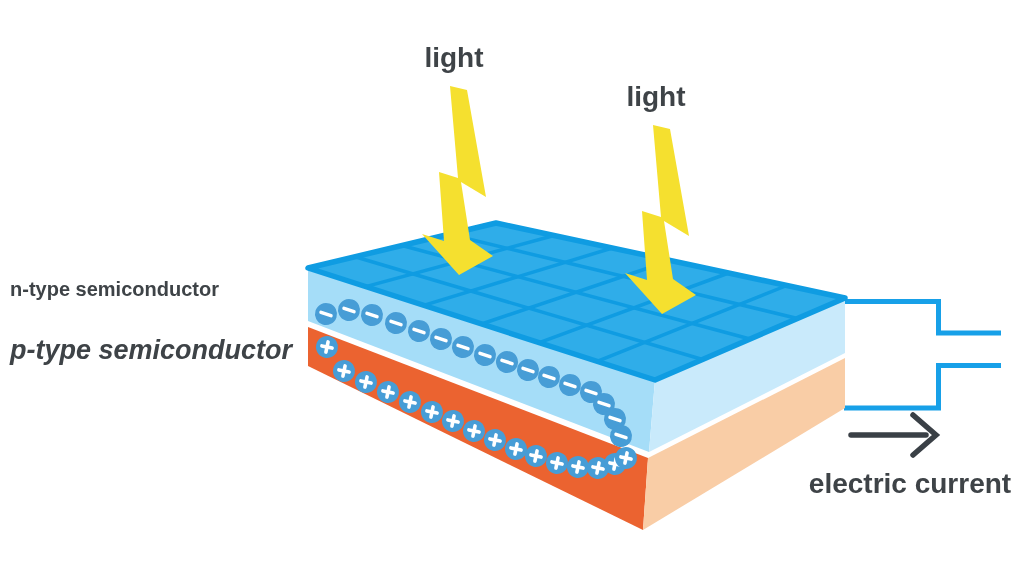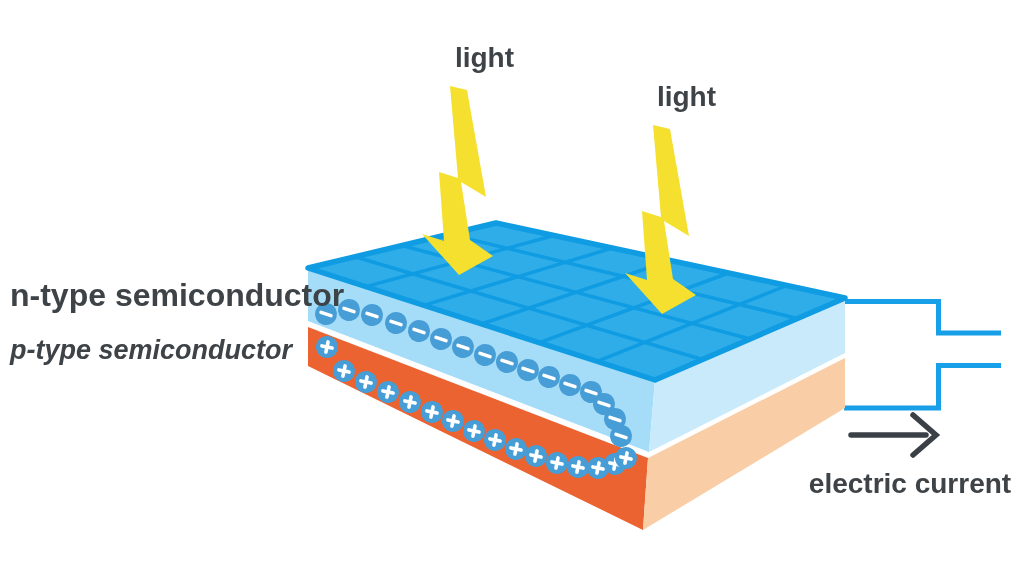--- a/index.html
+++ b/index.html
@@ -22,24 +22,24 @@
     left: 0;
     top: 0;
   }
   .lbl {
     position: absolute;
     font-weight: 700;
     color: #3e4347;
     line-height: 1.05;
     white-space: nowrap;
   }
-  .lbl-light { font-size: 28px; width: 120px; text-align: right; }
+  .lbl-light { font-size: 28px; width: 120px; text-align: center; }
   #light-label-left  { left: 394px; top: 43px;  }
   #light-label-right { left: 596px; top: 82px;  }
-  #n-type-label { left: 10px; top: 279px; font-size: 32px; }
+  #n-type-label { left: 10px; top: 279px; font-size: 20px; }
   #p-type-label { left: 10px; top: 336px; font-size: 27px; font-style: italic; }
   #electric-current-label {
     left: 760px; top: 469px; width: 300px;
     text-align: center; font-size: 28px;
   }
 </style>
 </head>
 <body>
 
 <div class="stage">

